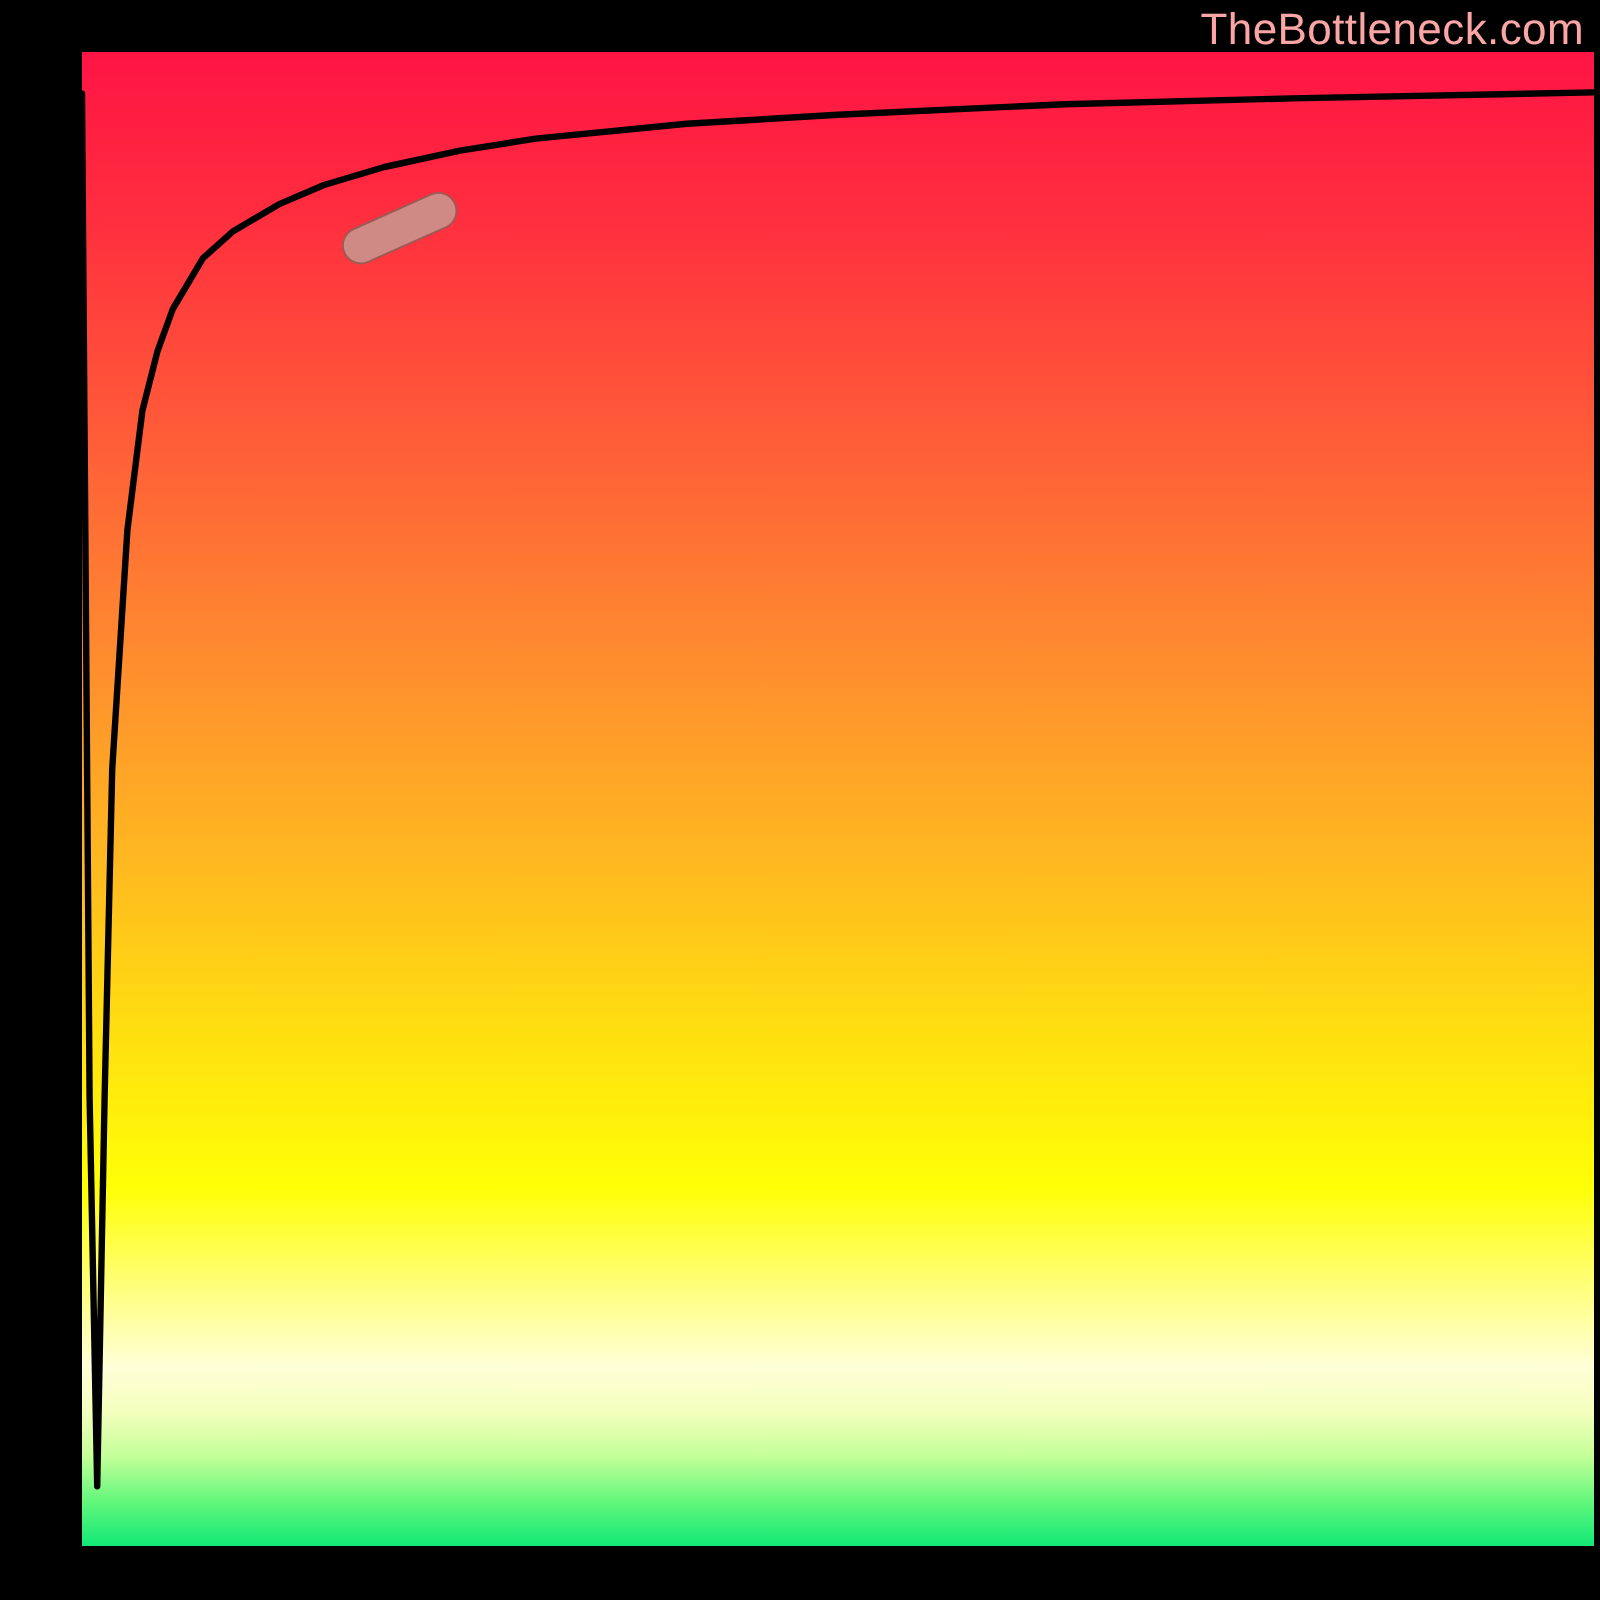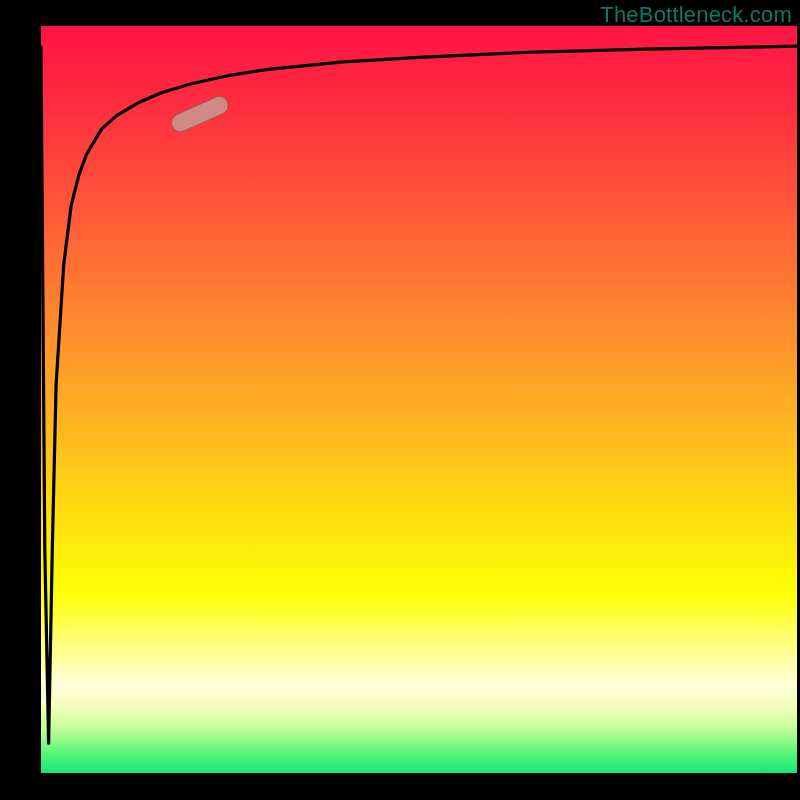--- a/index.html
+++ b/index.html
@@ -39,21 +39,21 @@
       #63f77c 97%,
       #12e876 100%
     );
   }
   .watermark {
     position: absolute;
     top: 2px;
     right: 8px;
     font-family: Arial, Helvetica, sans-serif;
     font-size: 22px;
-    color: #0f766e;
+    color: #fca5a5;
     letter-spacing: 0.2px;
     user-select: none;
   }
   .curve-svg {
     position: absolute;
     left: 0;
     top: 0;
     width: 800px;
     height: 800px;
     pointer-events: none;

